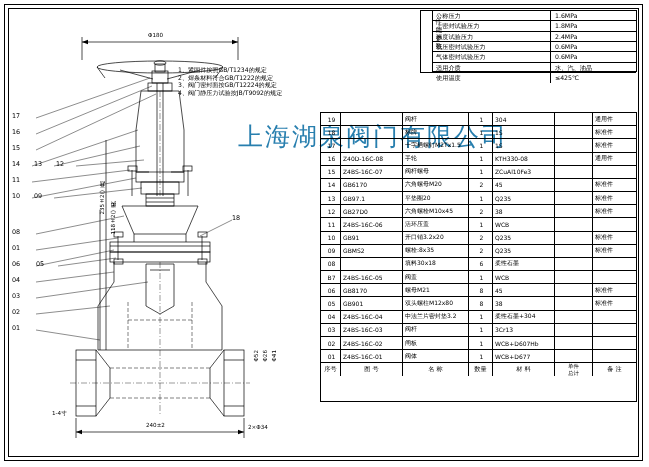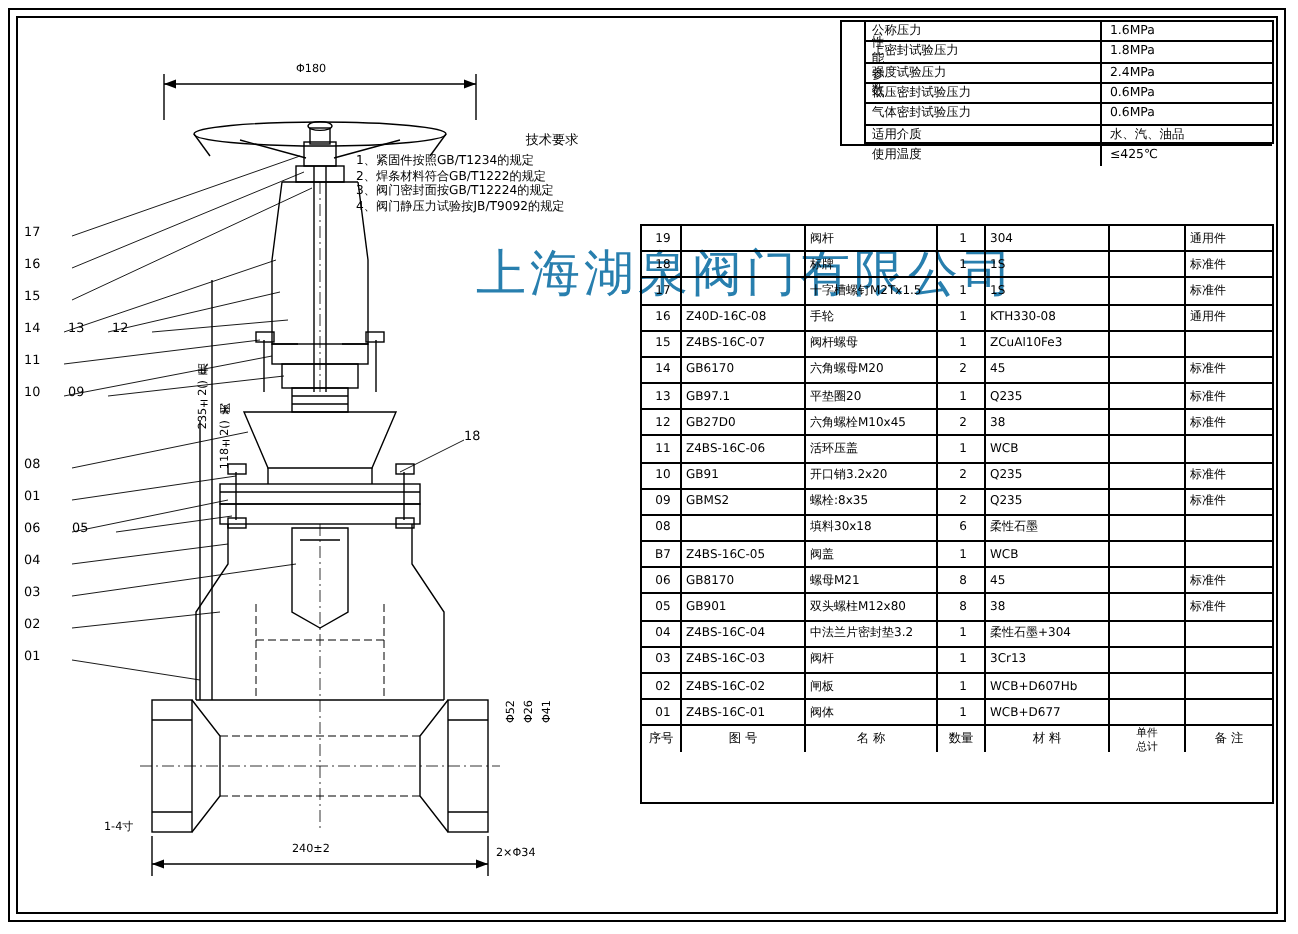--- a/index.html
+++ b/index.html
@@ -95,21 +95,20 @@
       <div class="c2">≤425℃</div>
     </div>
   </div>
 
   <div class="ln vl" style="left:420px;top:10px;height:62px;"></div>
   <div class="ln hl" style="left:420px;top:10px;width:13px;"></div>
   <div class="ln hl" style="left:420px;top:72px;width:13px;"></div>
   <div id="presslabel">性能参数</div>
 
   <div id="techbox">
-    <div class="title">技术要求</div>
     <div class="line">1、紧固件按照GB/T1234的规定</div>
     <div class="line">2、焊条材料符合GB/T1222的规定</div>
     <div class="line">3、阀门密封面按GB/T12224的规定</div>
     <div class="line">4、阀门静压力试验按JB/T9092的规定</div>
   </div>
 
   <div id="bom">
     <div class="r">
       <div class="c w-no">19</div>
       <div class="c w-code"></div>

